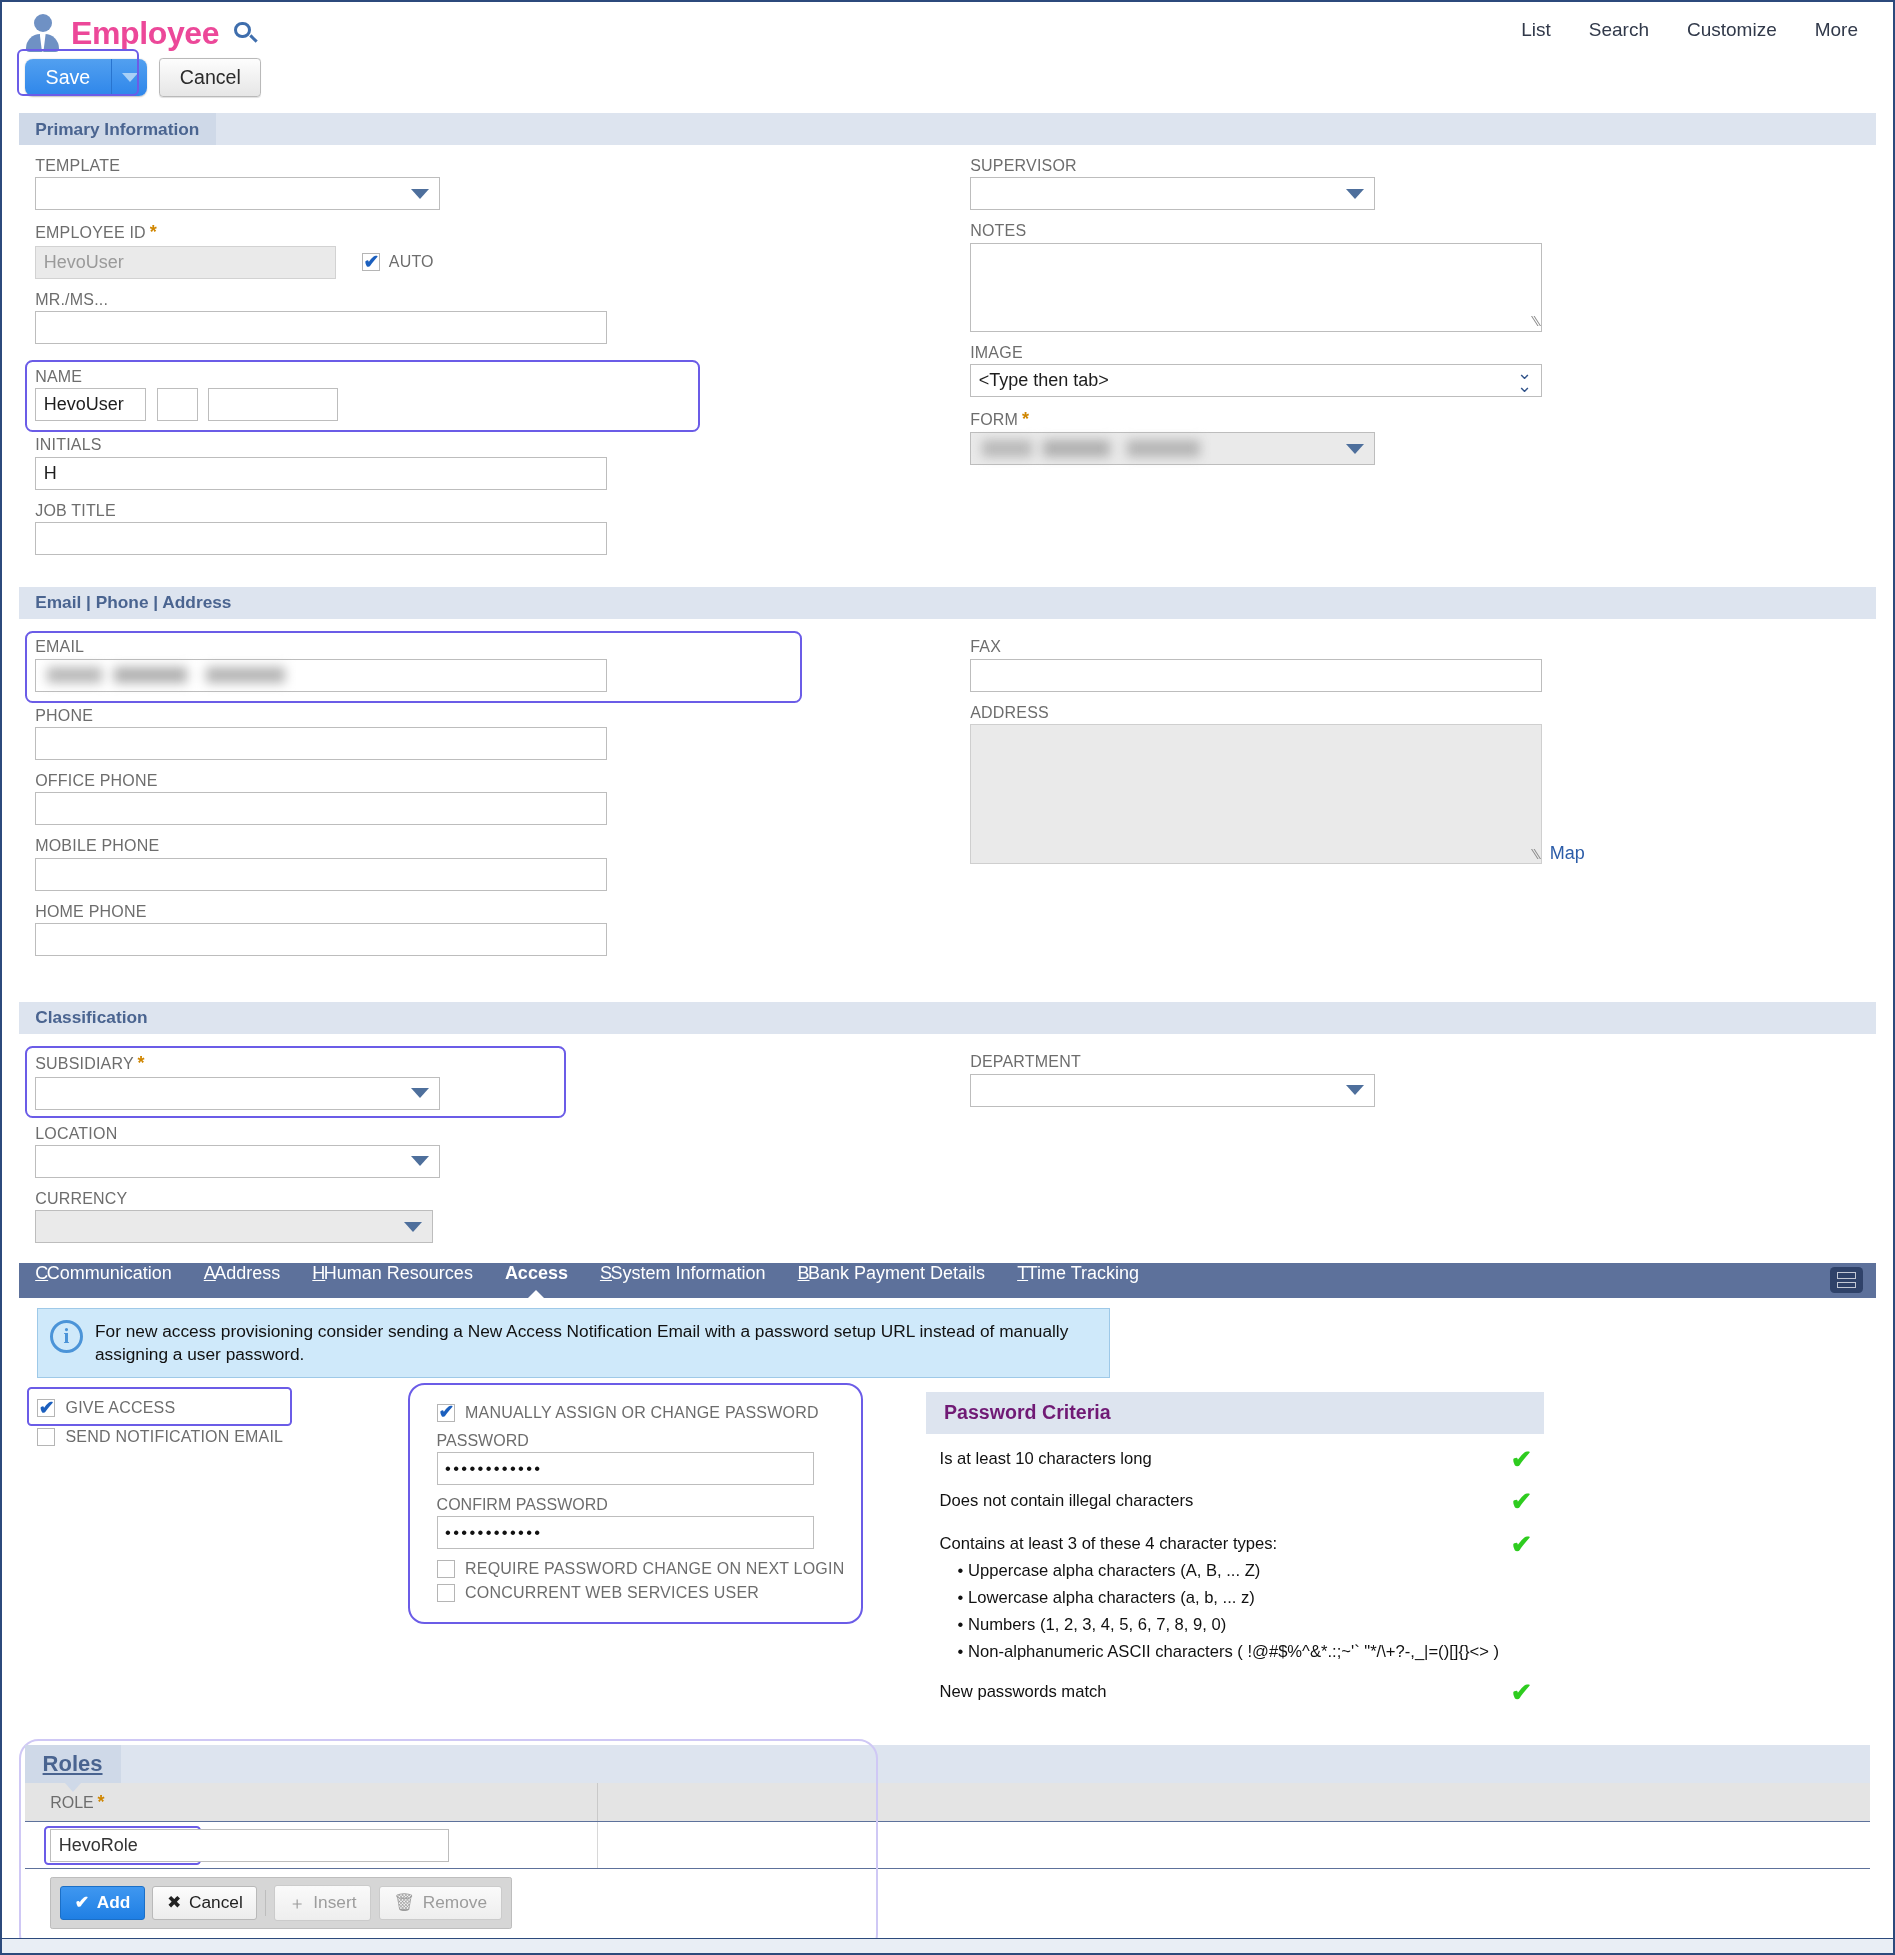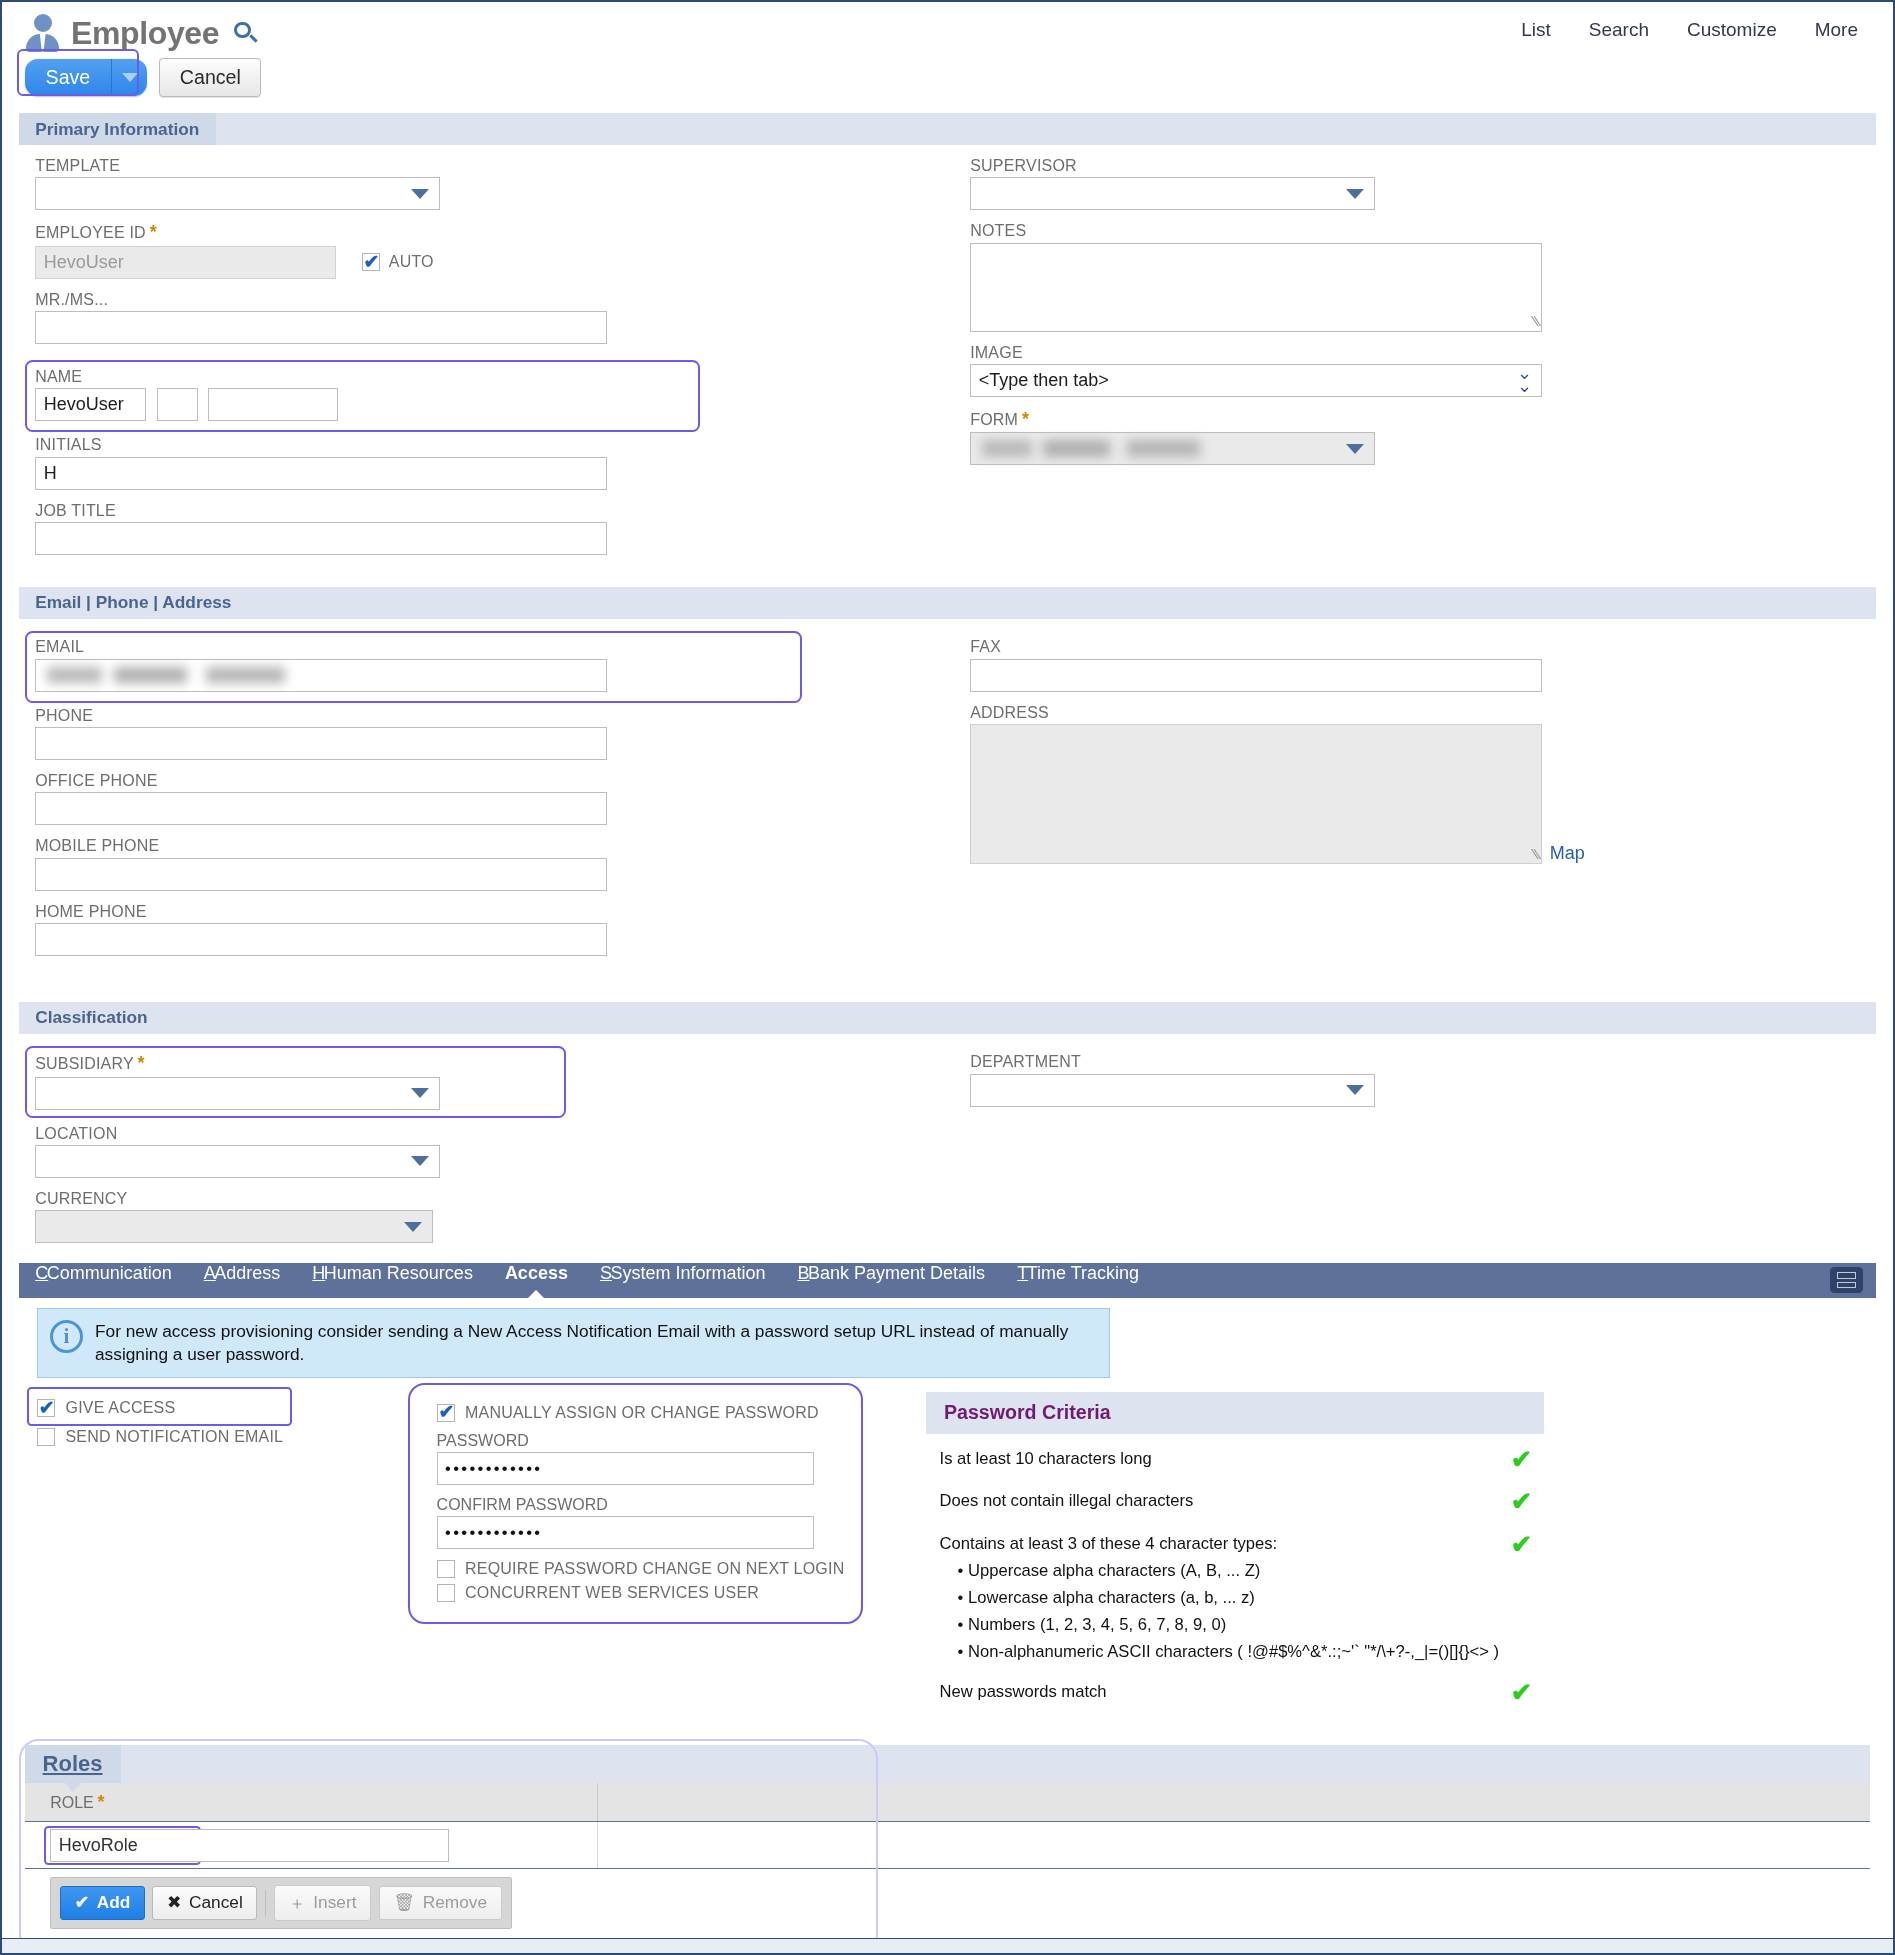--- a/index.html
+++ b/index.html
@@ -31,42 +31,42 @@
   .person-icon .body {
     position:absolute; left:1.5px; top:21px; width:33px; height:18px;
     background:#6f91c4; border-radius:16.6px 16.6px 4.5px 4.5px;
   }
   .person-icon .body:after{
     content:""; position:absolute; left:13.6px; top:0; width:6px; height:18px;
     background:#fff; transform:skewX(0deg);
     clip-path: polygon(0 0,100% 0,62% 100%,38% 100%);
   }
   .page-title {
-    font-size:32px; font-weight:bold; color:#737373; letter-spacing:-0.4px;
+    font-size:32px; font-weight:bold; color:#ec4899; letter-spacing:-0.4px;
   }
   .title-search {
     margin-left:13.6px; width:25.6px; height:25.6px; position:relative; display:inline-block;
   }
   .title-search .ring{
     position:absolute; left:1.5px; top:1.5px; width:16.6px;height:16.6px;
     border:3px solid #3f6ead; border-radius:50%;
   }
   .title-search .stick{
     position:absolute; left:16px; top:16.6px; width:9px;height:3px;
     background:#3f6ead; transform:rotate(45deg);
   }
   .nav-right {
     position:absolute; right:35px; top:16.6px;
     display:flex; gap:38px; font-size:19px; color:#31394a;
   }
   .nav-right span { cursor:pointer; }
 
   .btnrow { padding:4.5px 0 0 22.6px; display:flex; align-items:center; gap:12px; }
   .btn-save {
-    display:flex; align-items:stretch; border-radius:13px; overflow:hidden;
+    display:flex; align-items:stretch; border-radius:8px; overflow:hidden;
     box-shadow:0 0.8px 1.5px rgba(0,0,0,.25); cursor:pointer;
   }
   .btn-save .lbl {
     background:linear-gradient(#52a0f0,#2e86ea); color:#fff; font-size:19.6px;
     padding:6.8px 21px; font-weight:normal; border-right:0.8px solid #2874cf;
   }
   .btn-save .car {
     background:linear-gradient(#52a0f0,#2e86ea); width:35px;
     display:flex; align-items:center; justify-content:center;
   }

